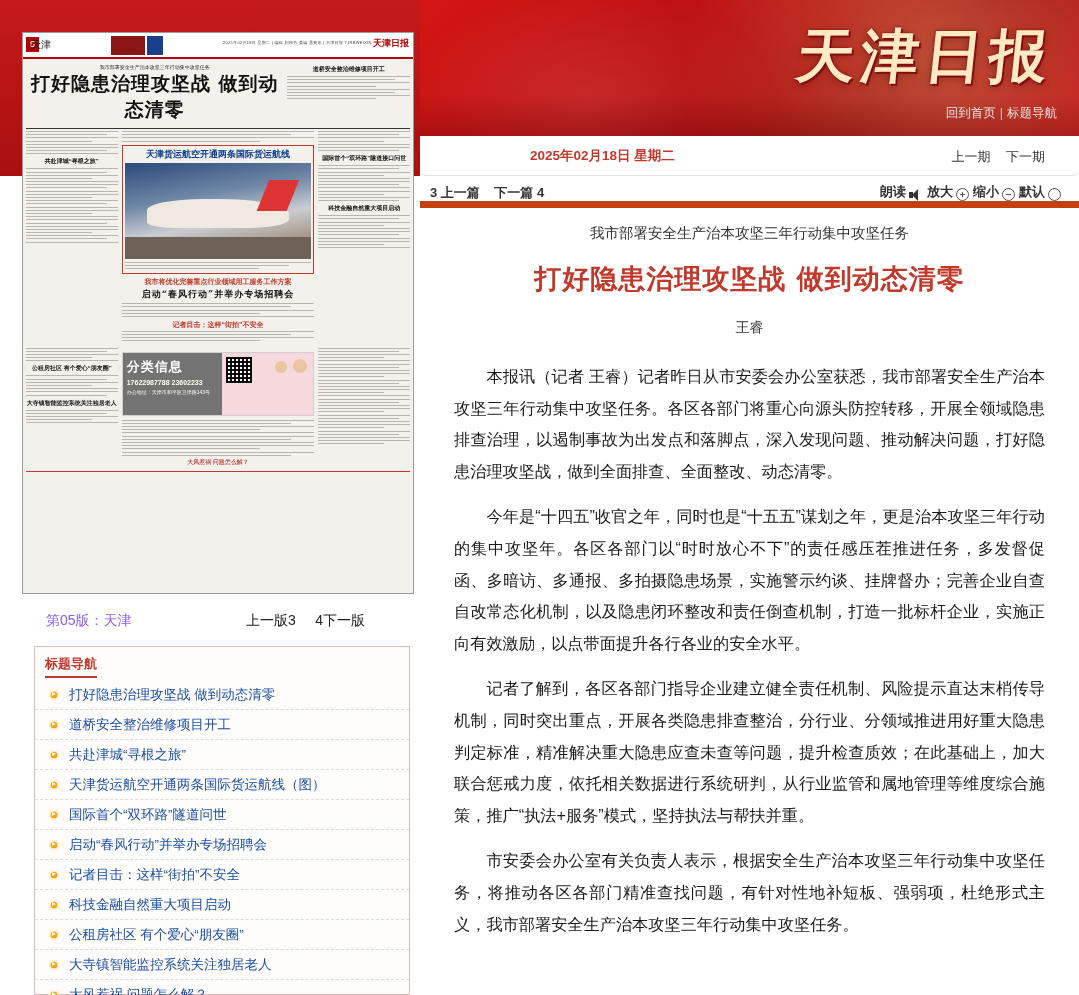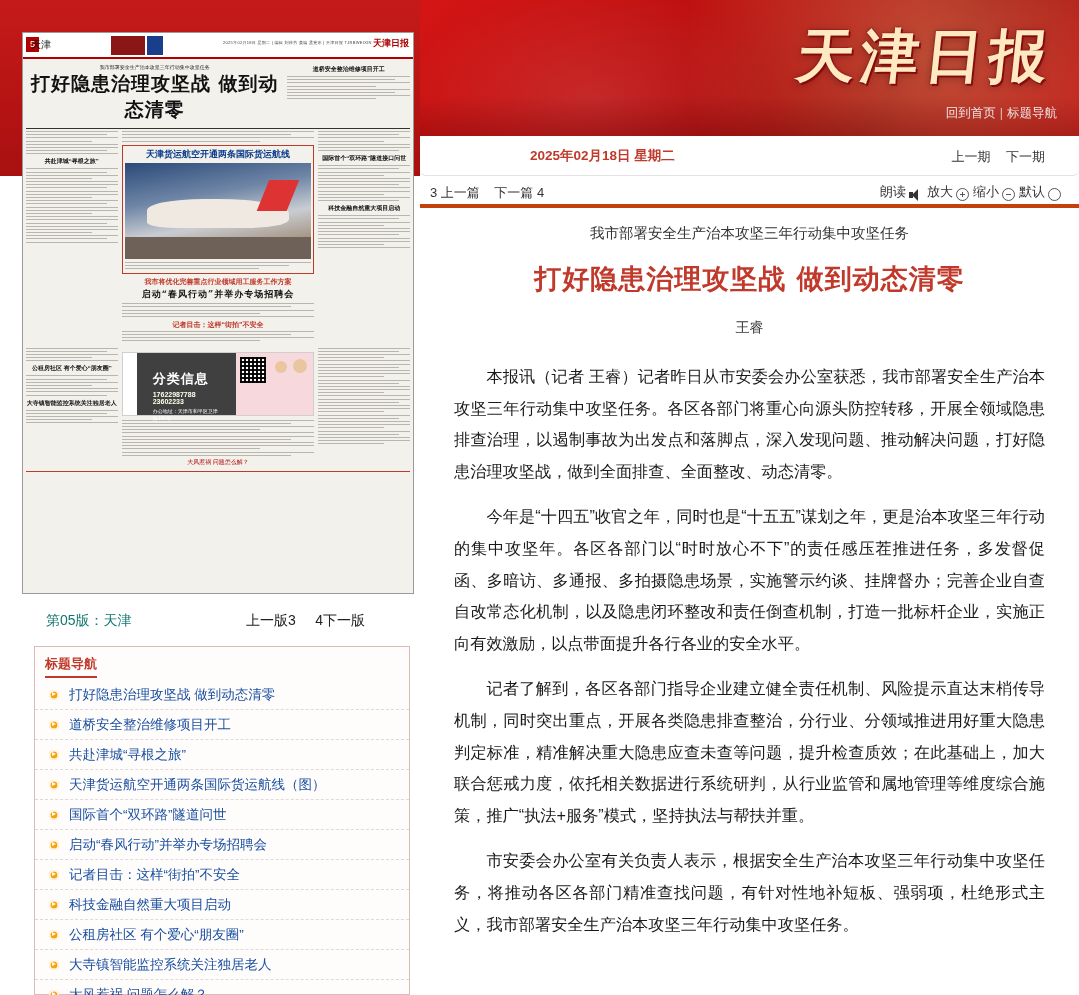--- a/index.html
+++ b/index.html
@@ -135,22 +135,22 @@
   .pt-redtitle {
     font-size: 7px; color: #c0392b; text-align: center;
     font-weight: bold; margin: 3px 0 1px;
   }
   .pt-ad {
     margin-top: 4px;
     border: 1px solid #cfcfcf;
     display: flex; height: 64px; background: #fff;
   }
   .pt-ad-red {
-    width: 52%; background: #404040; color: #fff;
-    padding: 16px; position: relative; margin-left: 14px;
+    width: 52%; background: #737373; color: #fff;
+    padding: 4px; position: relative;
   }
   .pt-ad-red b { font-size: 13px; letter-spacing: 1px; }
   .pt-ad-red small { display:block; font-size: 5px; margin-top: 3px; line-height: 1.5; }
   .pt-ad-phone { font-size: 7px; color: #ffe; margin-top: 3px; font-weight: bold; }
   .pt-ad-right { flex: 1; background: #f7d9dd; position: relative; }
   .pt-qr {
     position: absolute; left: 4px; top: 4px;
     width: 26px; height: 26px;
     background:
       repeating-linear-gradient(0deg,#111 0 2px,#fff 2px 4px),
@@ -166,21 +166,21 @@
     border-radius: 50%; background: #e9c6a0;
   }
   .pt-bot-rule { height: 1px; background: #c0392b; margin: 4px 0 2px; }
   .pt-footline {
     font-size: 6px; color: #b00000; text-align: center; margin-top: 2px;
   }
 
   .left-caption {
     position: absolute;
     left: 46px; top: 612px;
-    font-size: 14px; color: #0f766e;
+    font-size: 14px; color: #8b5cf6;
   }
   .left-pager {
     position: absolute;
     left: 246px; top: 612px;
     font-size: 14px; color: #222;
   }
   .left-pager a { color: #222; text-decoration: none; }
 
   .nav-panel {
     position: absolute;
@@ -285,21 +285,22 @@
   }
   .datebar .issue {
     position: absolute; right: 34px; top: 12px;
     font-size: 13px; color: #333;
   }
   .datebar .issue span { cursor: pointer; margin-left: 12px; }
 
   .toolbar {
     position: relative;
     width: 659px; height: 32px;
-    border-bottom: 4px solid #c2410c;
+    border-bottom: 7px solid #c2410c;
+    font-weight: bold;
   }
   .toolbar .prevnext {
     position: absolute; left: 10px; top: 8px;
     font-size: 13px; color: #333;
   }
   .toolbar .prevnext span { cursor: pointer; }
   .toolbar .audio {
     position: absolute; right: 18px; top: 7px;
     font-size: 13px; color: #333;
     display: flex; align-items: center; gap: 4px;

